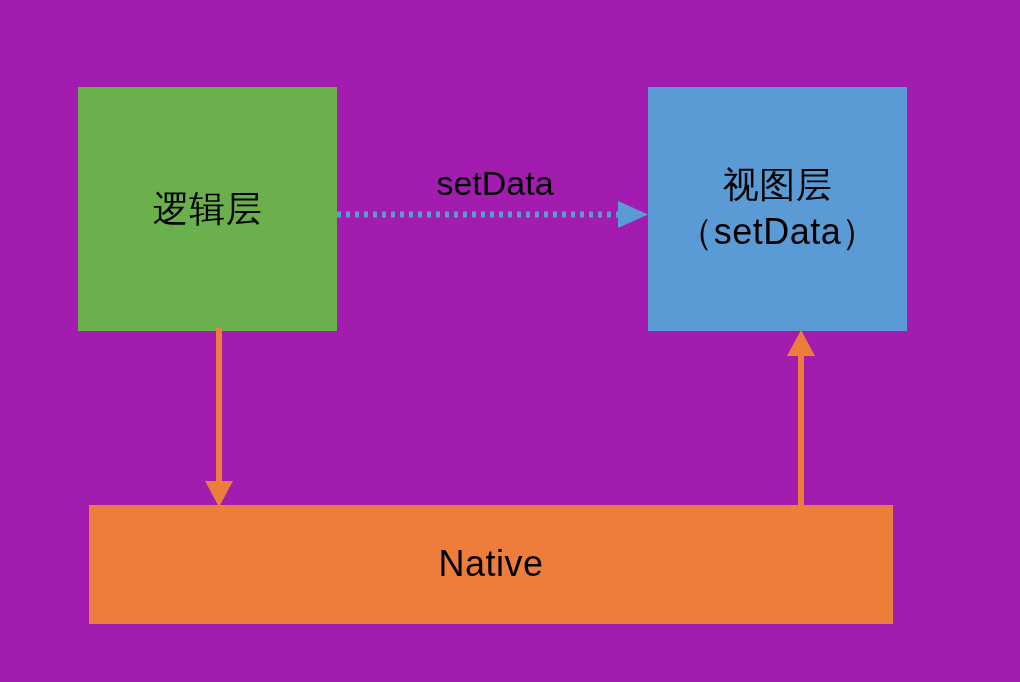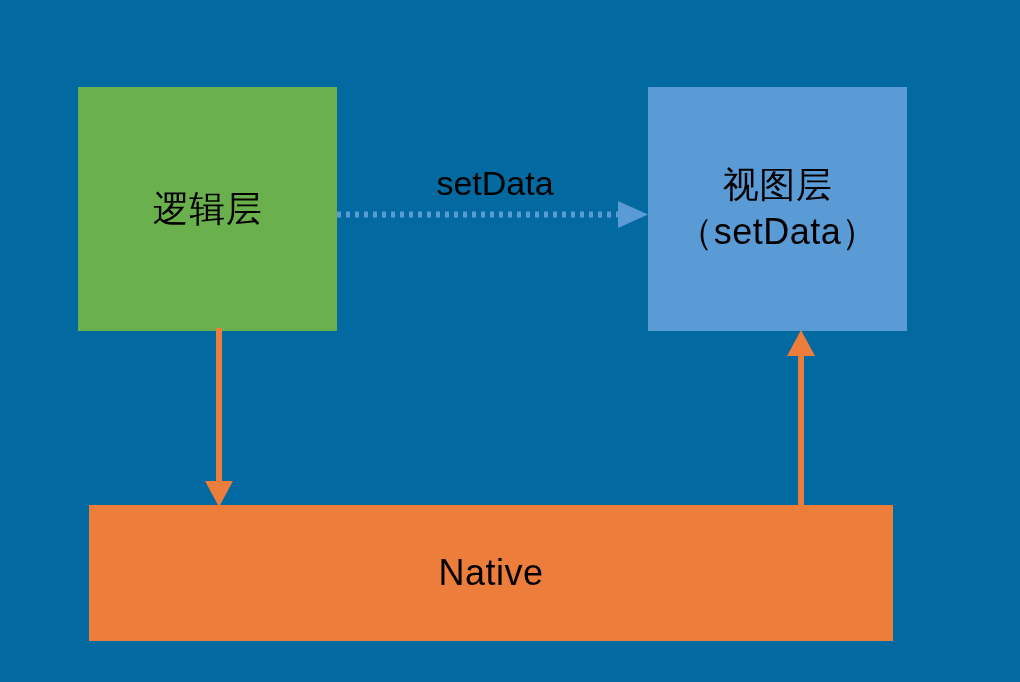--- a/index.html
+++ b/index.html
@@ -11,21 +11,21 @@
   body {
     font-family: "Liberation Sans", "DejaVu Sans", sans-serif;
     width: 1020px;
     height: 682px;
     overflow: hidden;
   }
   #canvas {
     position: relative;
     width: 1020px;
     height: 682px;
-    background: #0369a1;
+    background: #a21caf;
   }
 
   
   .node {
     position: absolute;
     box-sizing: border-box;
     display: flex;
     flex-direction: column;
     align-items: center;
     justify-content: center;
@@ -50,21 +50,21 @@
     width: 259px;
     height: 244px;
     background: #5B9BD5;
     font-size: 36px;
   }
 
   .node-native {
     left: 89px;
     top: 505px;
     width: 804px;
-    height: 136px;
+    height: 119px;
     background: #ED7D3A;
     font-size: 36px;
   }
 
   .node-line {
     display: block;
     white-space: nowrap;
   }
 
   

